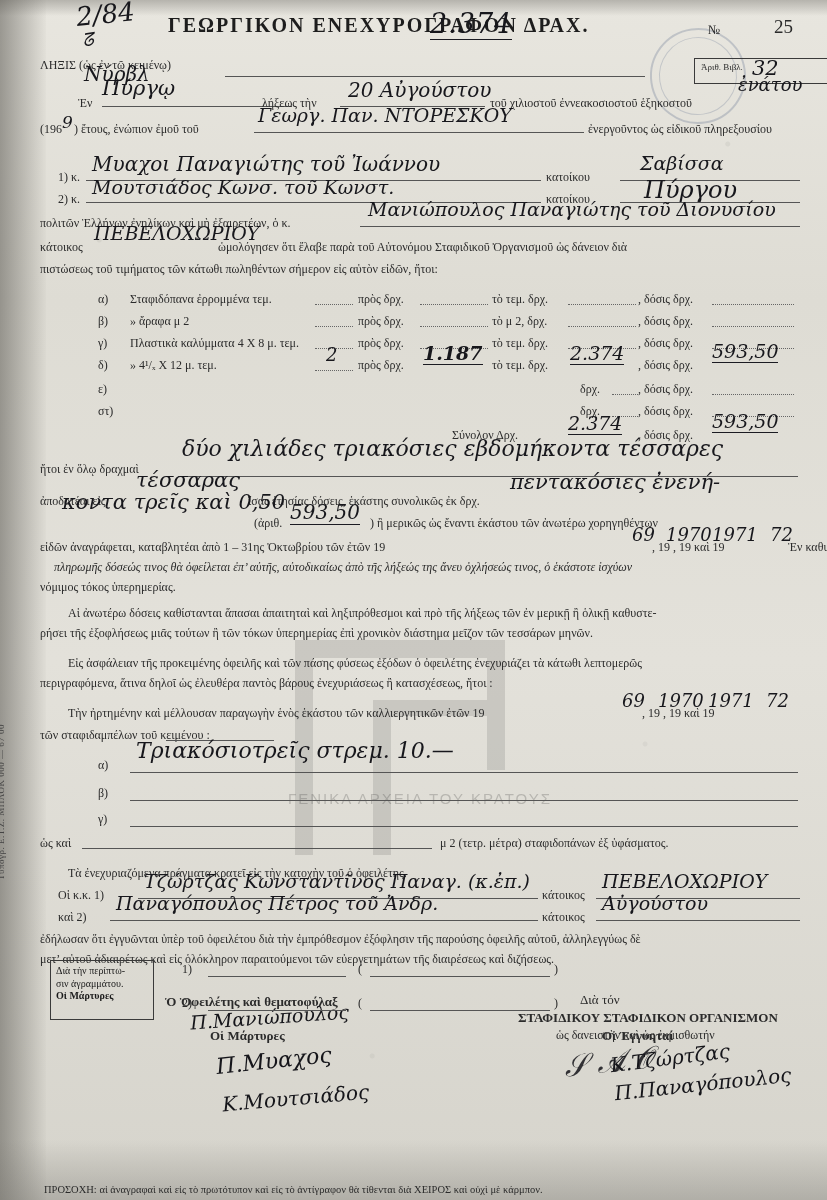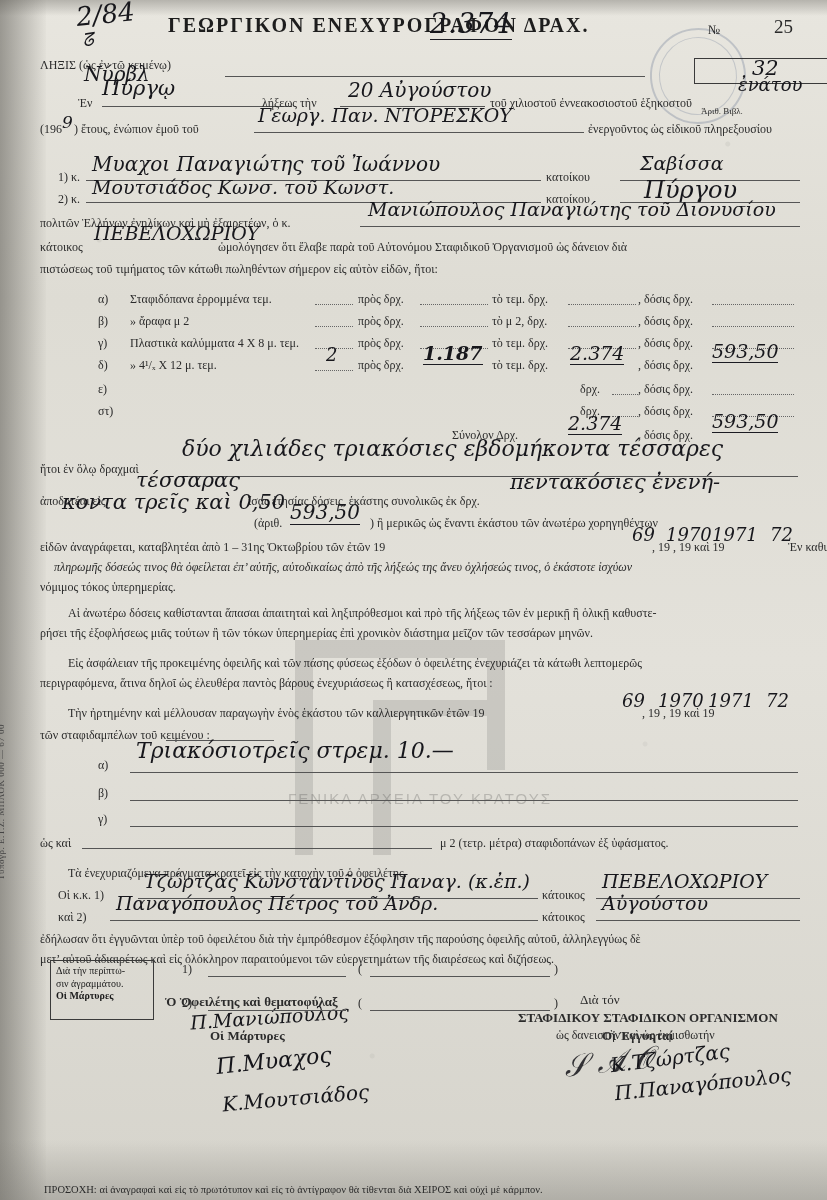--- a/index.html
+++ b/index.html
@@ -35,21 +35,21 @@
   }
   .shade-bottom{
     position:absolute;left:0;right:0;bottom:0;height:60px;
     background:linear-gradient(0deg,rgba(120,118,112,.4),rgba(255,255,255,0));
   }
 
   
   .doc{position:absolute;left:40px;top:0;width:760px;height:1200px;}
   .pr{position:absolute;font-family:"Liberation Serif", serif;color:#2b2b2b;white-space:nowrap;}
   .b{font-weight:bold;}
-  .xs{font-size:9px;margin-top:44px;}
+  .xs{font-size:9px;}
   .t{font-size:12px;}
   .t13{font-size:13px;}
 
   
   .hw{
     position:absolute;
     font-family:"DejaVu Serif", serif;
     color:#17171c;
     font-style:italic;
     white-space:nowrap;

